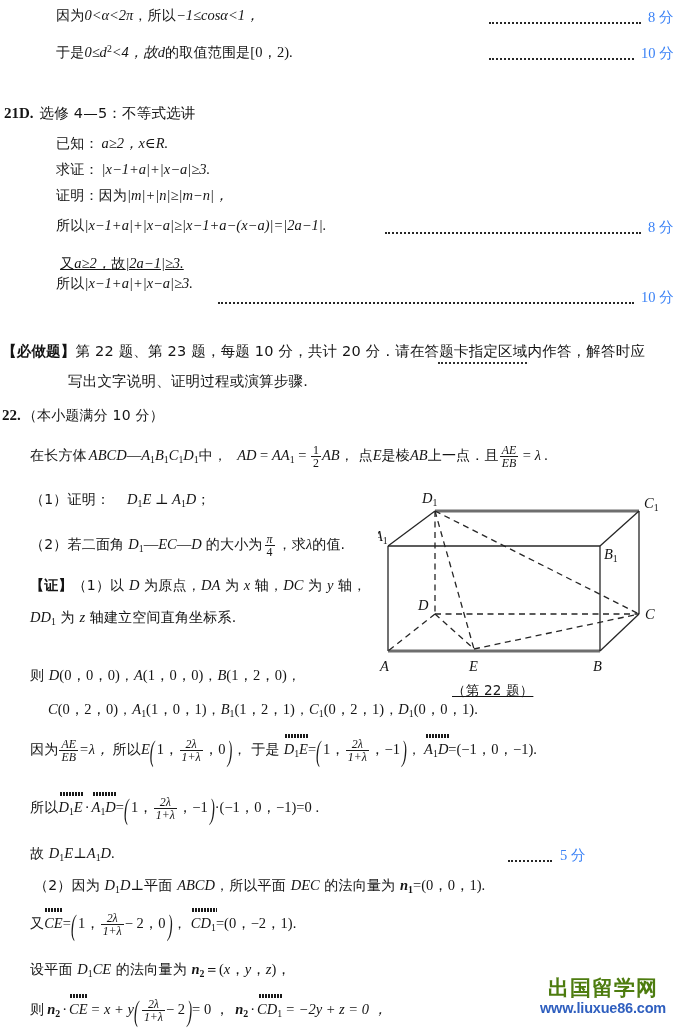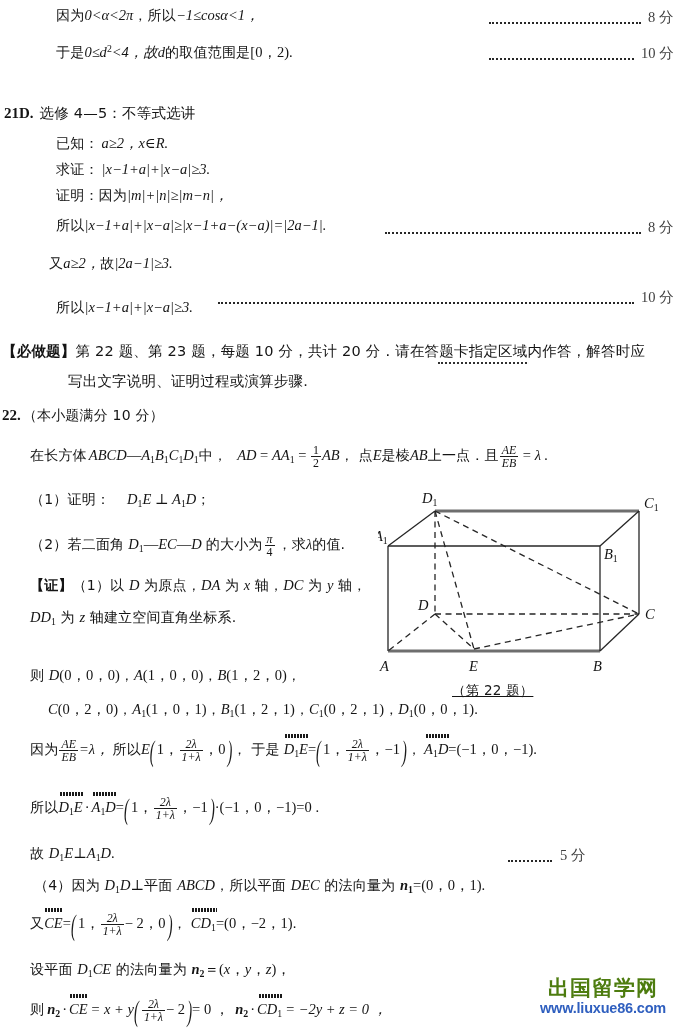--- a/index.html
+++ b/index.html
@@ -115,21 +115,21 @@
   
   .leader {
     position: absolute;
     border-bottom: 2.2px dotted #272727;
     height: 0;
   }
   .score {
     position: absolute;
     font-size: 14.5px;
     white-space: nowrap;
-    color: #404040;
+    color: #3b82f6;
   }
 
   
   .emdots {
     position: absolute;
     height: 0;
     border-bottom: 2.4px dotted #303030;
   }
 
   
@@ -206,25 +206,25 @@
   <div class="ln" style="left:56px; top:188px;">
     <span class="cn">证明：因为</span><span class="it">|m|+|n|≥|m−n|，</span>
   </div>
 
   <div class="ln" style="left:56px; top:218px;">
     <span class="cn">所以</span><span class="it">|x−1+a|+|x−a|≥|x−1+a−(x−a)|=|2a−1|.</span>
   </div>
   <div class="leader" style="left:385px; top:232px; width:256px;"></div>
   <div class="score" style="left:648px; top:218px;">8 分</div>
 
-  <div class="ln" style="left:49px; top:256px;">
+  <div class="ln" style="left:60px; top:256px;text-decoration:underline;">
     <span class="cn">又</span><span class="it">a≥2，</span><span class="cn">故</span><span class="it">|2a−1|≥3.</span>
   </div>
 
-  <div class="ln" style="left:56px; top:300px;">
+  <div class="ln" style="left:56px; top:276px;">
     <span class="cn">所以</span><span class="it">|x−1+a|+|x−a|≥3.</span>
   </div>
   <div class="leader" style="left:218px; top:302px; width:416px;"></div>
   <div class="score" style="left:641px; top:288px;">10 分</div>
 
   <div class="ln" style="left:2px; top:344px;">
     <span class="cn bold" style="font-size:14.5px;text-align:right;">【必做题】</span><span class="cn" style="font-size:14.5px;">第 22 题、第 23 题，每题 10 分，共计 20 分．请在答题卡指定区域内作答，解答时应</span>
   </div>
   <div class="emdots" style="left:438px; top:362px; width:89px;"></div>
 
@@ -271,21 +271,21 @@
     <span class="cn">所以</span><span class="it vec">D<span class="sub">1</span>E</span><span class="up" style="margin:0 2px;">·</span><span class="it vec">A<span class="sub">1</span>D</span><span class="up">=</span><span class="bigp it"><span class="up">1，</span><span class="frac"><span class="num">2λ</span><span class="den">1+λ</span></span><span class="up">，−1</span></span><span class="up">·(−1，0，−1)=0 .</span>
   </div>
 
   <div class="ln" style="left:30px; top:846px;">
     <span class="cn">故 </span><span class="it">D<span class="sub">1</span>E<span class="up">⊥</span>A<span class="sub">1</span>D<span class="up">.</span></span>
   </div>
   <div class="leader" style="left:508px; top:860px; width:44px;"></div>
   <div class="score" style="left:560px; top:846px;">5 分</div>
 
   <div class="ln" style="left:34px; top:878px;">
-    <span class="cn">（4）因为 </span><span class="it">D<span class="sub">1</span>D<span class="up">⊥</span></span><span class="cn">平面 </span><span class="it">ABCD</span><span class="cn">，所以平面 </span><span class="it">DEC</span><span class="cn"> 的法向量为 </span><span class="it bold">n<span class="sub">1</span></span><span class="up">=(0，0，1).</span>
+    <span class="cn">（2）因为 </span><span class="it">D<span class="sub">1</span>D<span class="up">⊥</span></span><span class="cn">平面 </span><span class="it">ABCD</span><span class="cn">，所以平面 </span><span class="it">DEC</span><span class="cn"> 的法向量为 </span><span class="it bold">n<span class="sub">1</span></span><span class="up">=(0，0，1).</span>
   </div>
 
   <div class="ln" style="left:30px; top:912px;">
     <span class="cn">又</span><span class="it vec">CE</span><span class="up">=</span><span class="bigp it"><span class="up">1，</span><span class="frac"><span class="num">2λ</span><span class="den">1+λ</span></span><span class="up">− 2，0</span></span><span class="cn">，</span><span class="it vec" style="margin-left:4px;">CD<span class="sub">1</span></span><span class="up">=(0，−2，1).</span>
   </div>
 
   <div class="ln" style="left:30px; top:962px;">
     <span class="cn">设平面 </span><span class="it">D<span class="sub">1</span>CE</span><span class="cn"> 的法向量为 </span><span class="it bold">n<span class="sub">2</span></span><span class="up">＝(</span><span class="it">x</span><span class="up">，</span><span class="it">y</span><span class="up">，</span><span class="it">z</span><span class="up">)，</span>
   </div>
 

